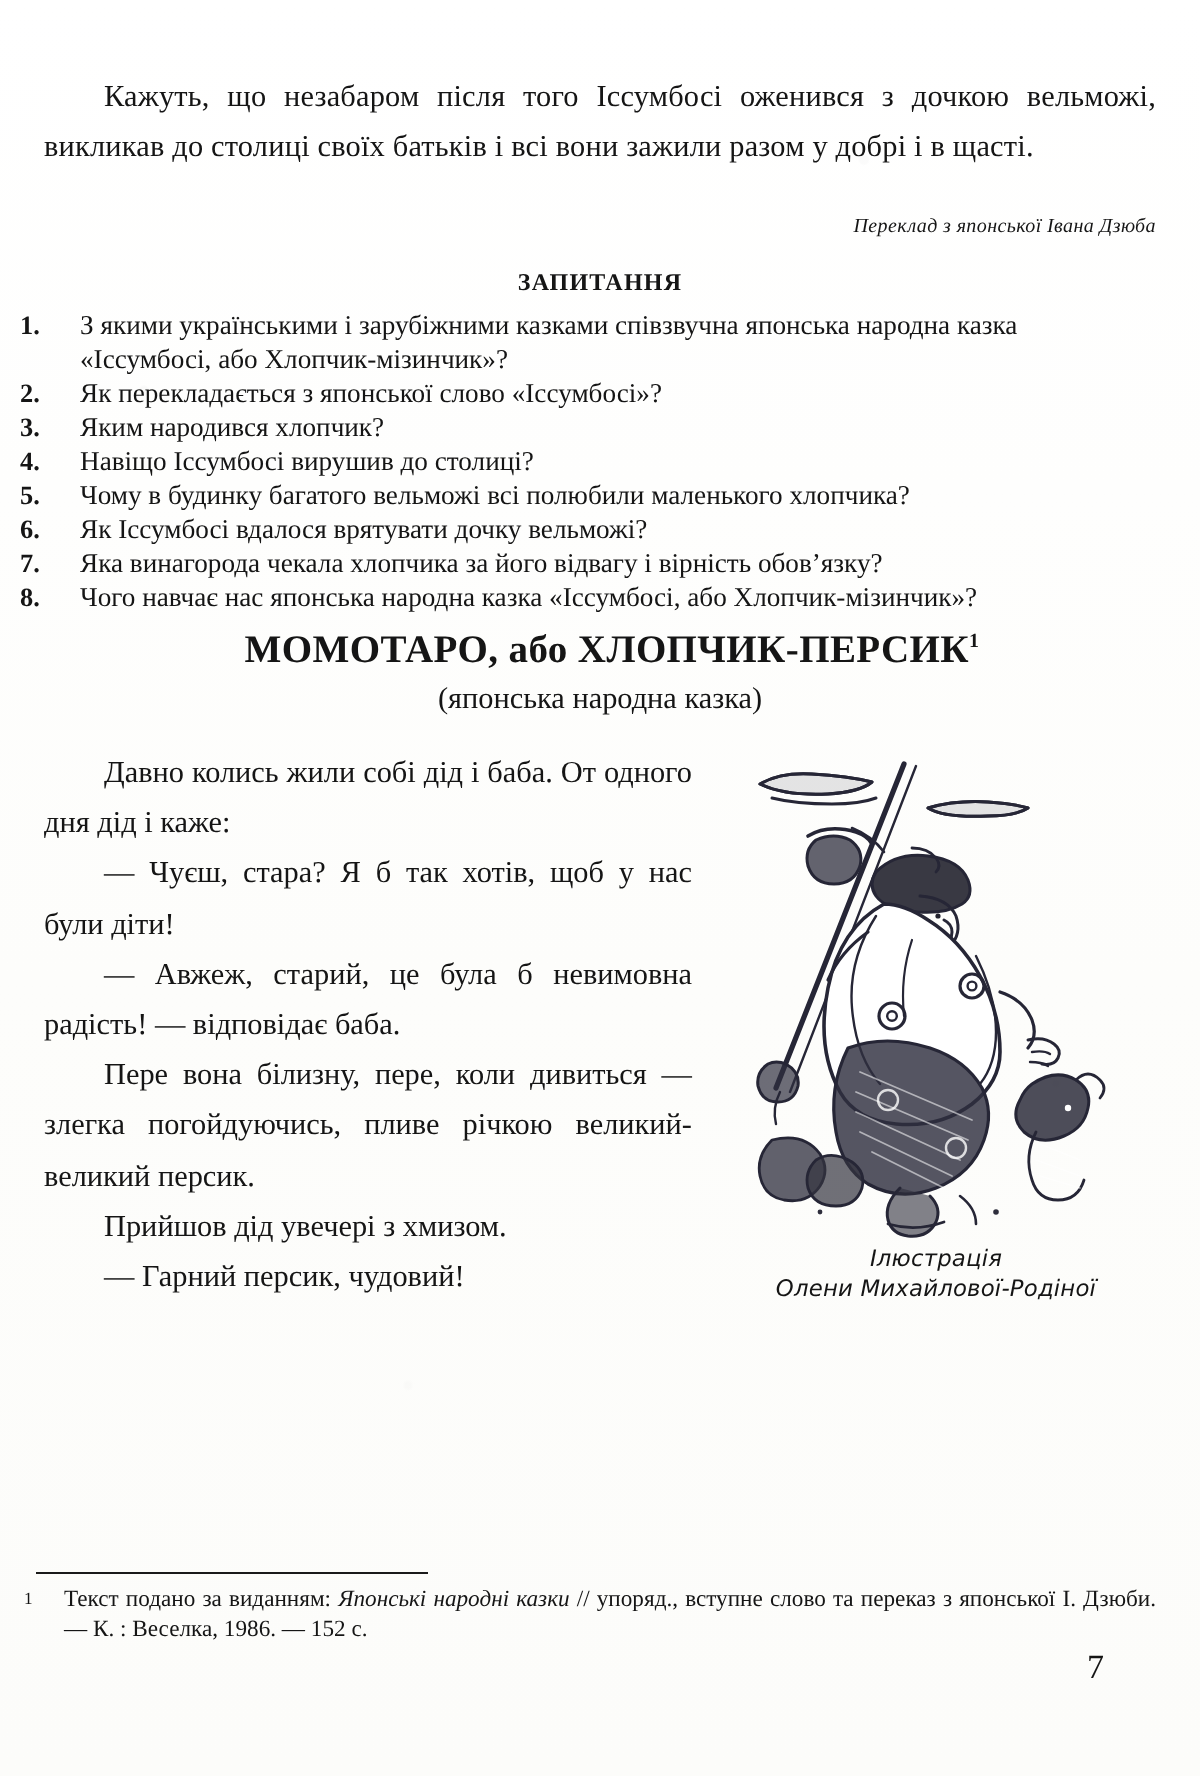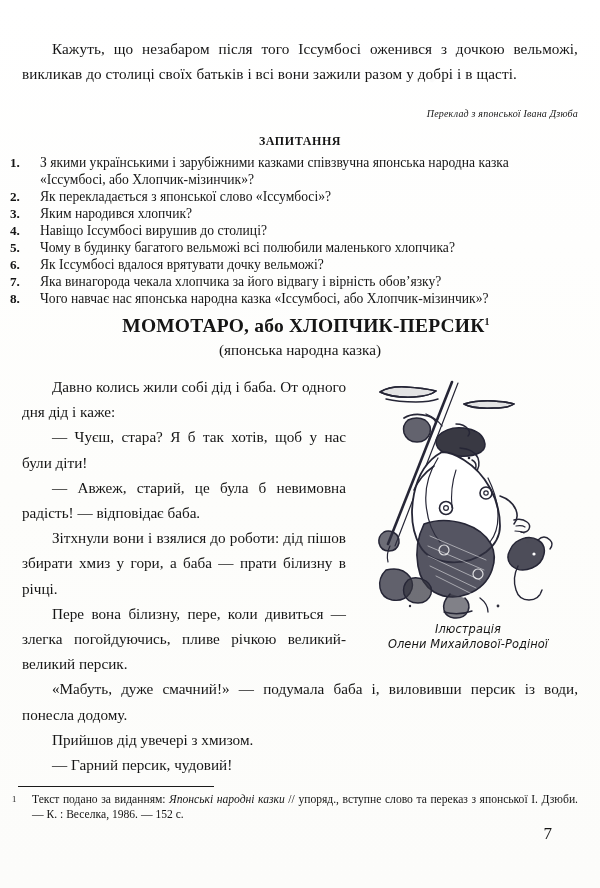--- a/index.html
+++ b/index.html
@@ -332,23 +332,21 @@
       </svg>
       <div id="illustration-caption">
         <span>Ілюстрація</span><br>
         <span>Олени Михайлової-Родіної</span>
       </div>
     </div>
 
     <p>Давно колись жили собі дід і баба. От одного дня дід і каже:</p>
     <p>— Чуєш, стара? Я б так хотів, щоб у нас були діти!</p>
     <p>— Авжеж, старий, це була б невимовна радість! — відповідає баба.</p>
-    <p>Зітхнули вони і взялися до роботи: дід пішов збирати хмиз у гори, а баба — прати білизну в річці.</p>
     <p>Пере вона білизну, пере, коли дивиться — злегка погойдуючись, пливе річкою великий-великий персик.</p>
-    <p>«Мабуть, дуже смачний!» — подумала баба і, виловивши персик із води, понесла додому.</p>
     <p>Прийшов дід увечері з хмизом.</p>
     <p>— Гарний персик, чудовий!</p>
   </div>
 
   <div id="footnote-rule"></div>
 
   <div id="footnote">
     <span class="fn-marker">1</span>
     <span class="fn-body"><span>Текст подано за виданням: </span><em>Японські народні казки</em><span> // упоряд., вступне слово та переказ з японської І. Дзюби. — К. : Веселка, 1986. — 152 с.</span></span>
   </div>

